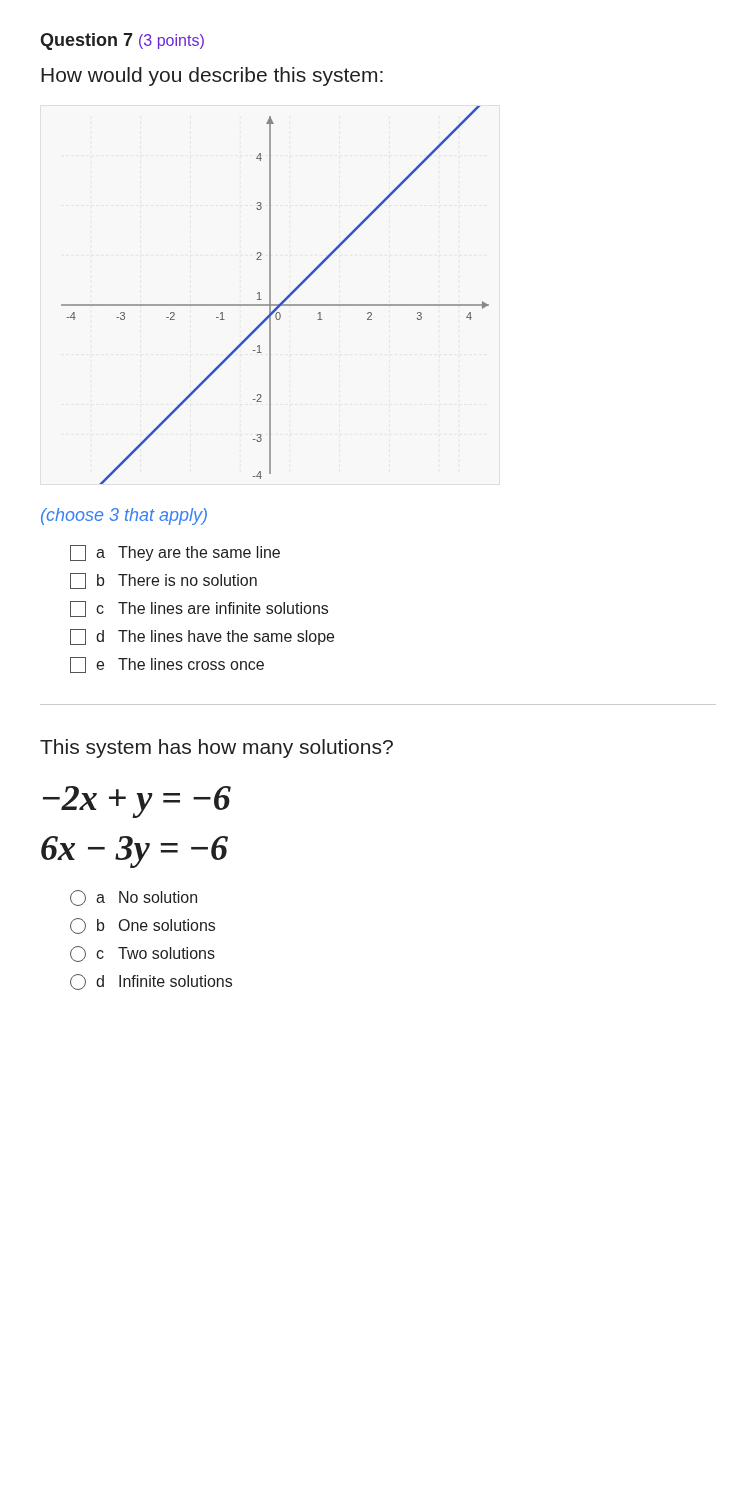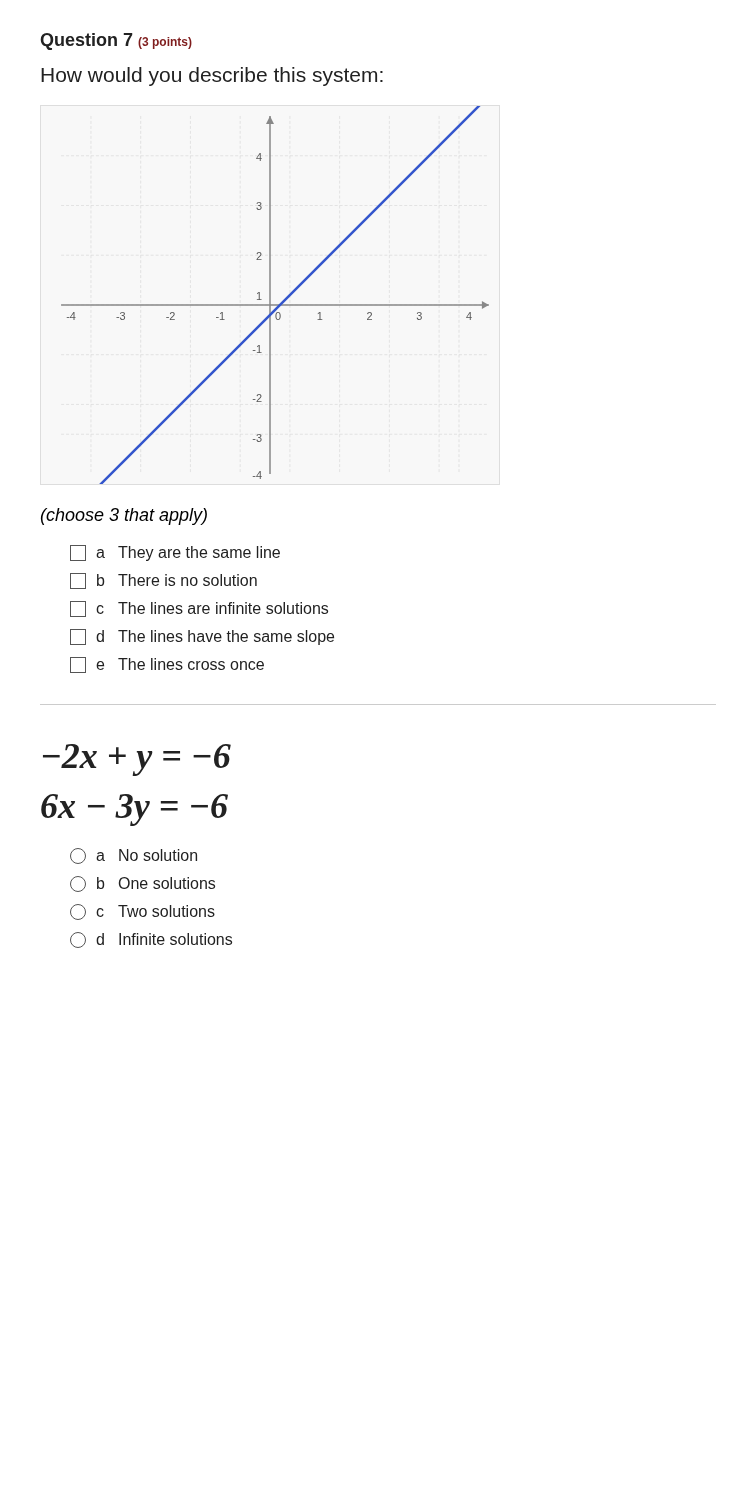--- a/index.html
+++ b/index.html
@@ -10,38 +10,38 @@
       width: 756px;
       min-height: 1503px;
       padding: 30px 40px;
     }
     .question-header {
       font-size: 18px;
       font-weight: bold;
       margin-bottom: 12px;
     }
     .question-header .points {
-      font-weight: bold;
-      color: #7f1d1d;
-      font-size: 12px;
+      font-weight: normal;
+      color: #6d28d9;
+      font-size: 16px;
     }
     .question-text {
       font-size: 21px;
       margin-bottom: 18px;
     }
     .graph-container {
       width: 460px;
       height: 380px;
       margin-bottom: 20px;
       background: #f9f9f9;
       border: 1px solid #ddd;
       position: relative;
     }
     .choose-label {
-      color: #000000;
+      color: #3b82f6;
       font-style: italic;
       font-size: 18px;
       margin-bottom: 18px;
     }
     .options-list {
       list-style: none;
       margin-left: 30px;
       margin-bottom: 30px;
     }
     .options-list li {
@@ -193,20 +193,21 @@
       <span class="option-checkbox"></span>
       <span class="option-letter">e</span>
       <span>The lines cross once</span>
     </li>
   </ul>
 </div>
 
 <hr class="divider">
 
 <div>
+  <div class="question-text" style="margin-bottom: 12px;">This system has how many solutions?</div>
 
   <div class="equation-block">
     <div class="equation">−2x + y = −6</div>
     <div class="equation">6x − 3y = −6</div>
   </div>
 
   <ul class="options-list" style="margin-top: 20px;">
     <li>
       <span class="option-radio"></span>
       <span class="option-letter">a</span>

